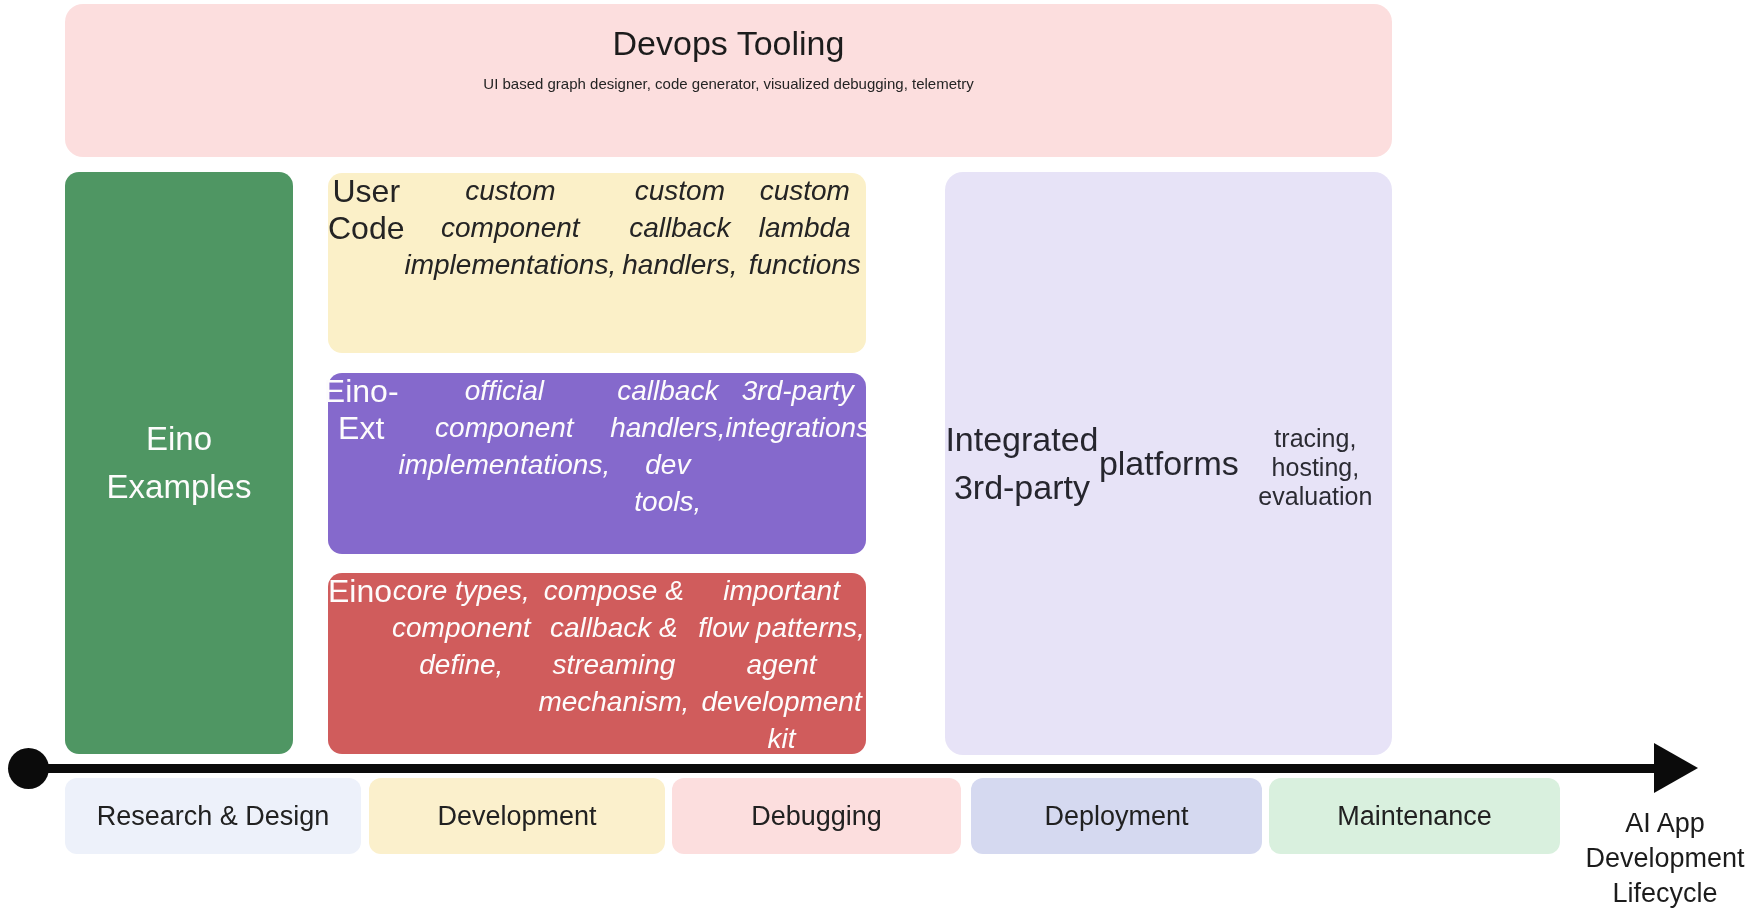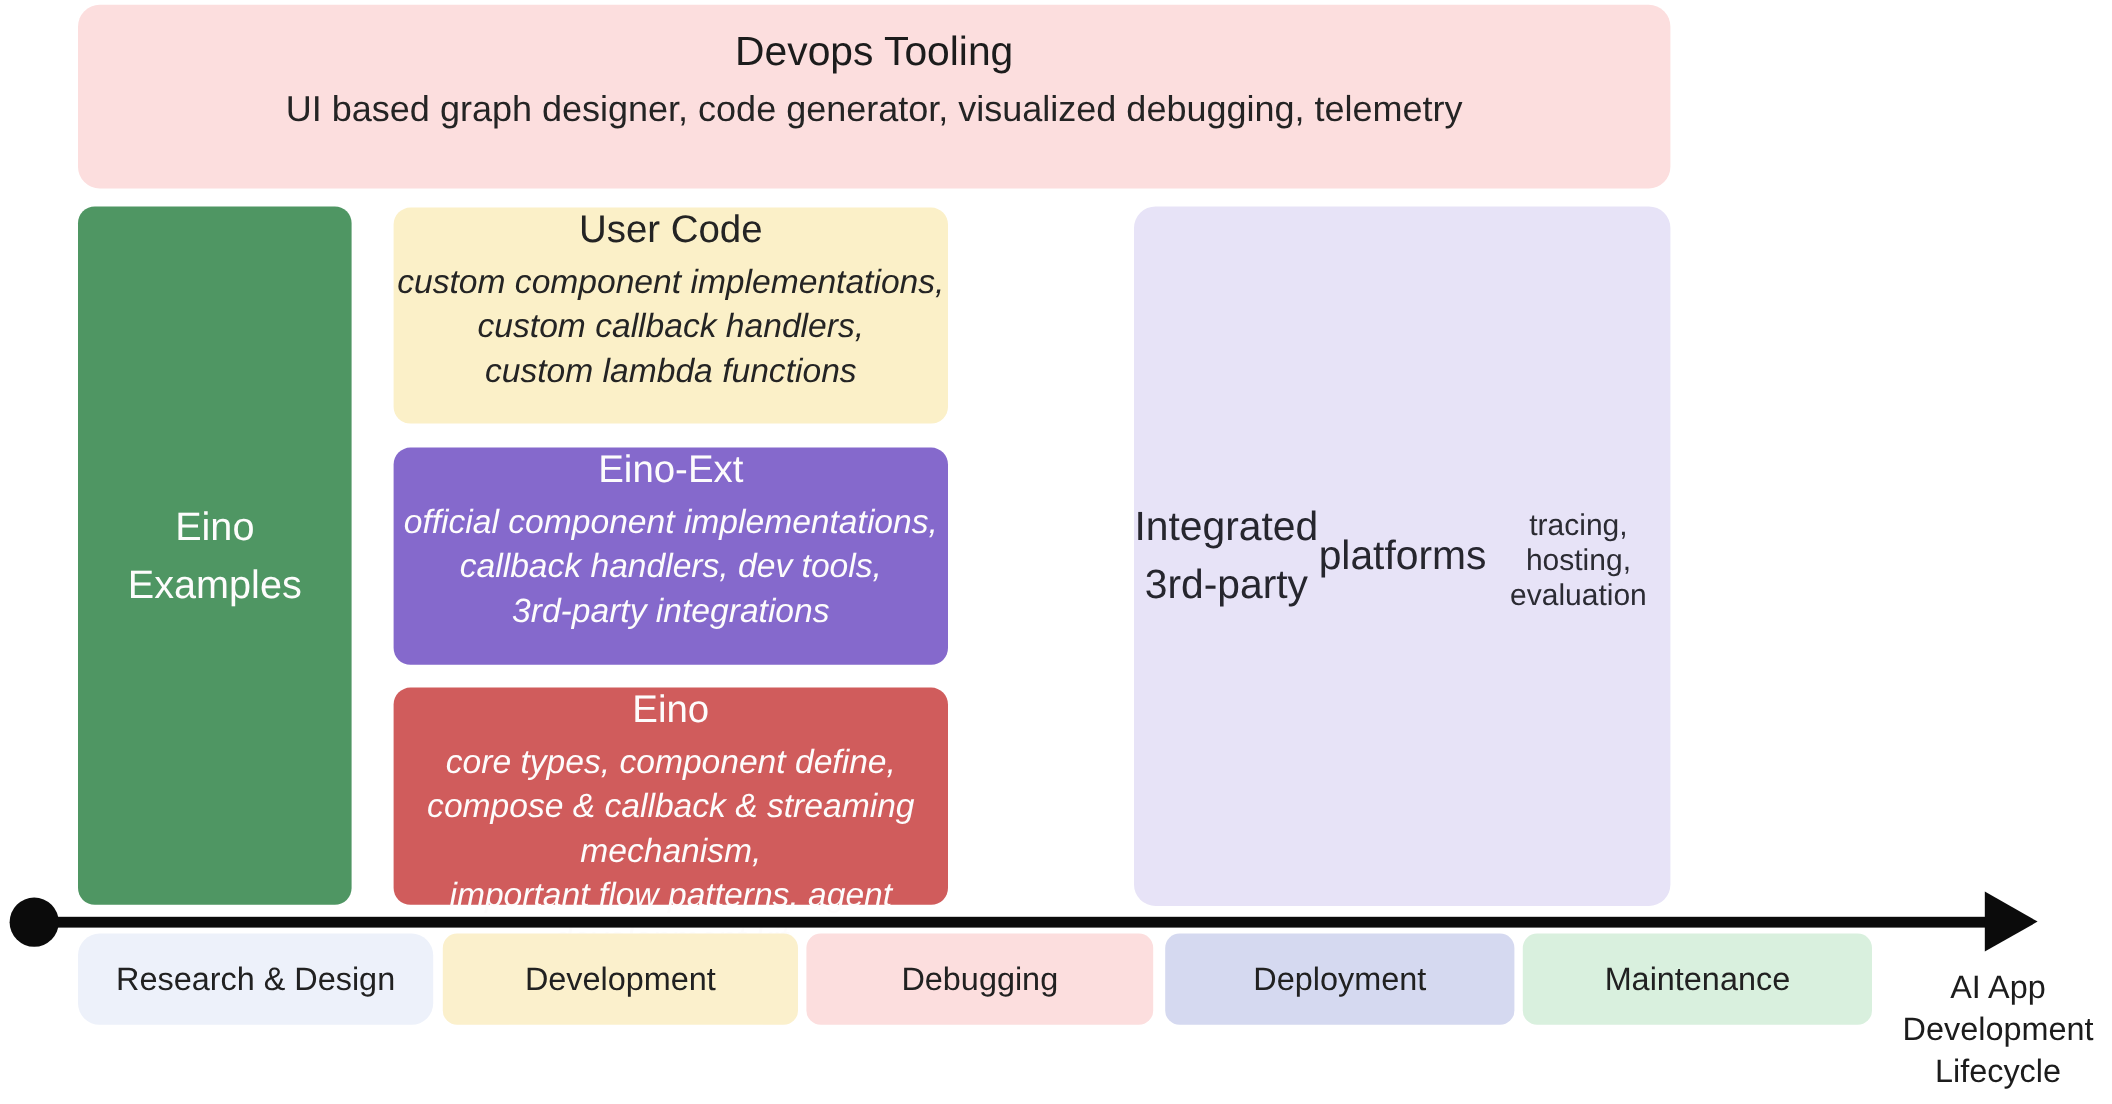--- a/index.html
+++ b/index.html
@@ -6,30 +6,30 @@
   .canvas {
     position:relative; width:1760px; height:920px;
     font-family:"Liberation Sans", sans-serif;
     color:#1f1f1f; overflow:hidden; background:#ffffff;
   }
   .box { position:absolute; box-sizing:border-box; }
 
   
   .devops { left:65px; top:4px; width:1327px; height:153px; border-radius:18px; text-align:center; padding-top:20px; }
   .devops .title { font-size:34px; font-weight:500; margin:0 0 12px 0; color:#1c1c1c; }
-  .devops .subtitle { font-size:30px; margin:0; color:#242424; }
+  .devops .subtitle { font-size:15px; margin:0; color:#242424; }
 
   
   .examples { left:65px; top:172px; width:228px; height:582px; border-radius:14px;
     display:flex; flex-direction:column; align-items:center; justify-content:center;
     color:#fdfcfc; font-size:33px; line-height:1.45; text-align:center; }
 
   
-  .mid { left:328px; width:462px; border-radius:14px; text-align:center;
-    display:flex; flex-direction:column; }
+  .mid { left:328px; width:538px; border-radius:14px; text-align:center;
+    display:flex; flex-direction:row; justify-content:center; }
   .mid .title { font-size:32px; font-weight:500; margin:0 0 7px 0; }
   .mid .line { font-size:28px; line-height:1.32;font-style:italic; }
   .user-code { top:173px; height:180px; color:#242424; }
   .eino-ext  { top:373px; height:181px; color:#fdfcfc; }
   .eino-core { top:573px; height:181px; color:#fdfcfc; }
 
   
   .platforms { left:945px; top:172px; width:447px; height:583px; border-radius:18px;
     display:flex; align-items:center; justify-content:center;
     text-align:center; color:#26262e; }
@@ -40,21 +40,21 @@
   .tl-line { left:28px; top:764px; width:1630px; height:9px; background:#0b0b0b; }
   .tl-dot  { left:8px;  top:748px; width:41px; height:41px; border-radius:50%; background:#0b0b0b; }
   .tl-arrowhead { left:1654px; top:743px; width:0; height:0;
     border-top:25px solid transparent; border-bottom:25px solid transparent;
     border-left:44px solid #0b0b0b; }
 
   
   .stage { top:778px; height:76px; border-radius:12px;
     display:flex; align-items:center; justify-content:center;
     font-size:27px; color:#212121; }
-  .stage-0 { left:65px;   width:296px;border-radius:18px; }
+  .stage-0 { left:65px;   width:296px; }
   .stage-1 { left:369px;  width:296px; }
   .stage-2 { left:672px;  width:289px; }
   .stage-3 { left:971px;  width:291px; }
   .stage-4 { left:1269px; width:291px; }
 
   
   .lifecycle-label { left:1560px; top:806px; width:210px; text-align:center;
     font-size:27px; line-height:1.3; color:#1c1c1c; }
 </style>
 </head>

